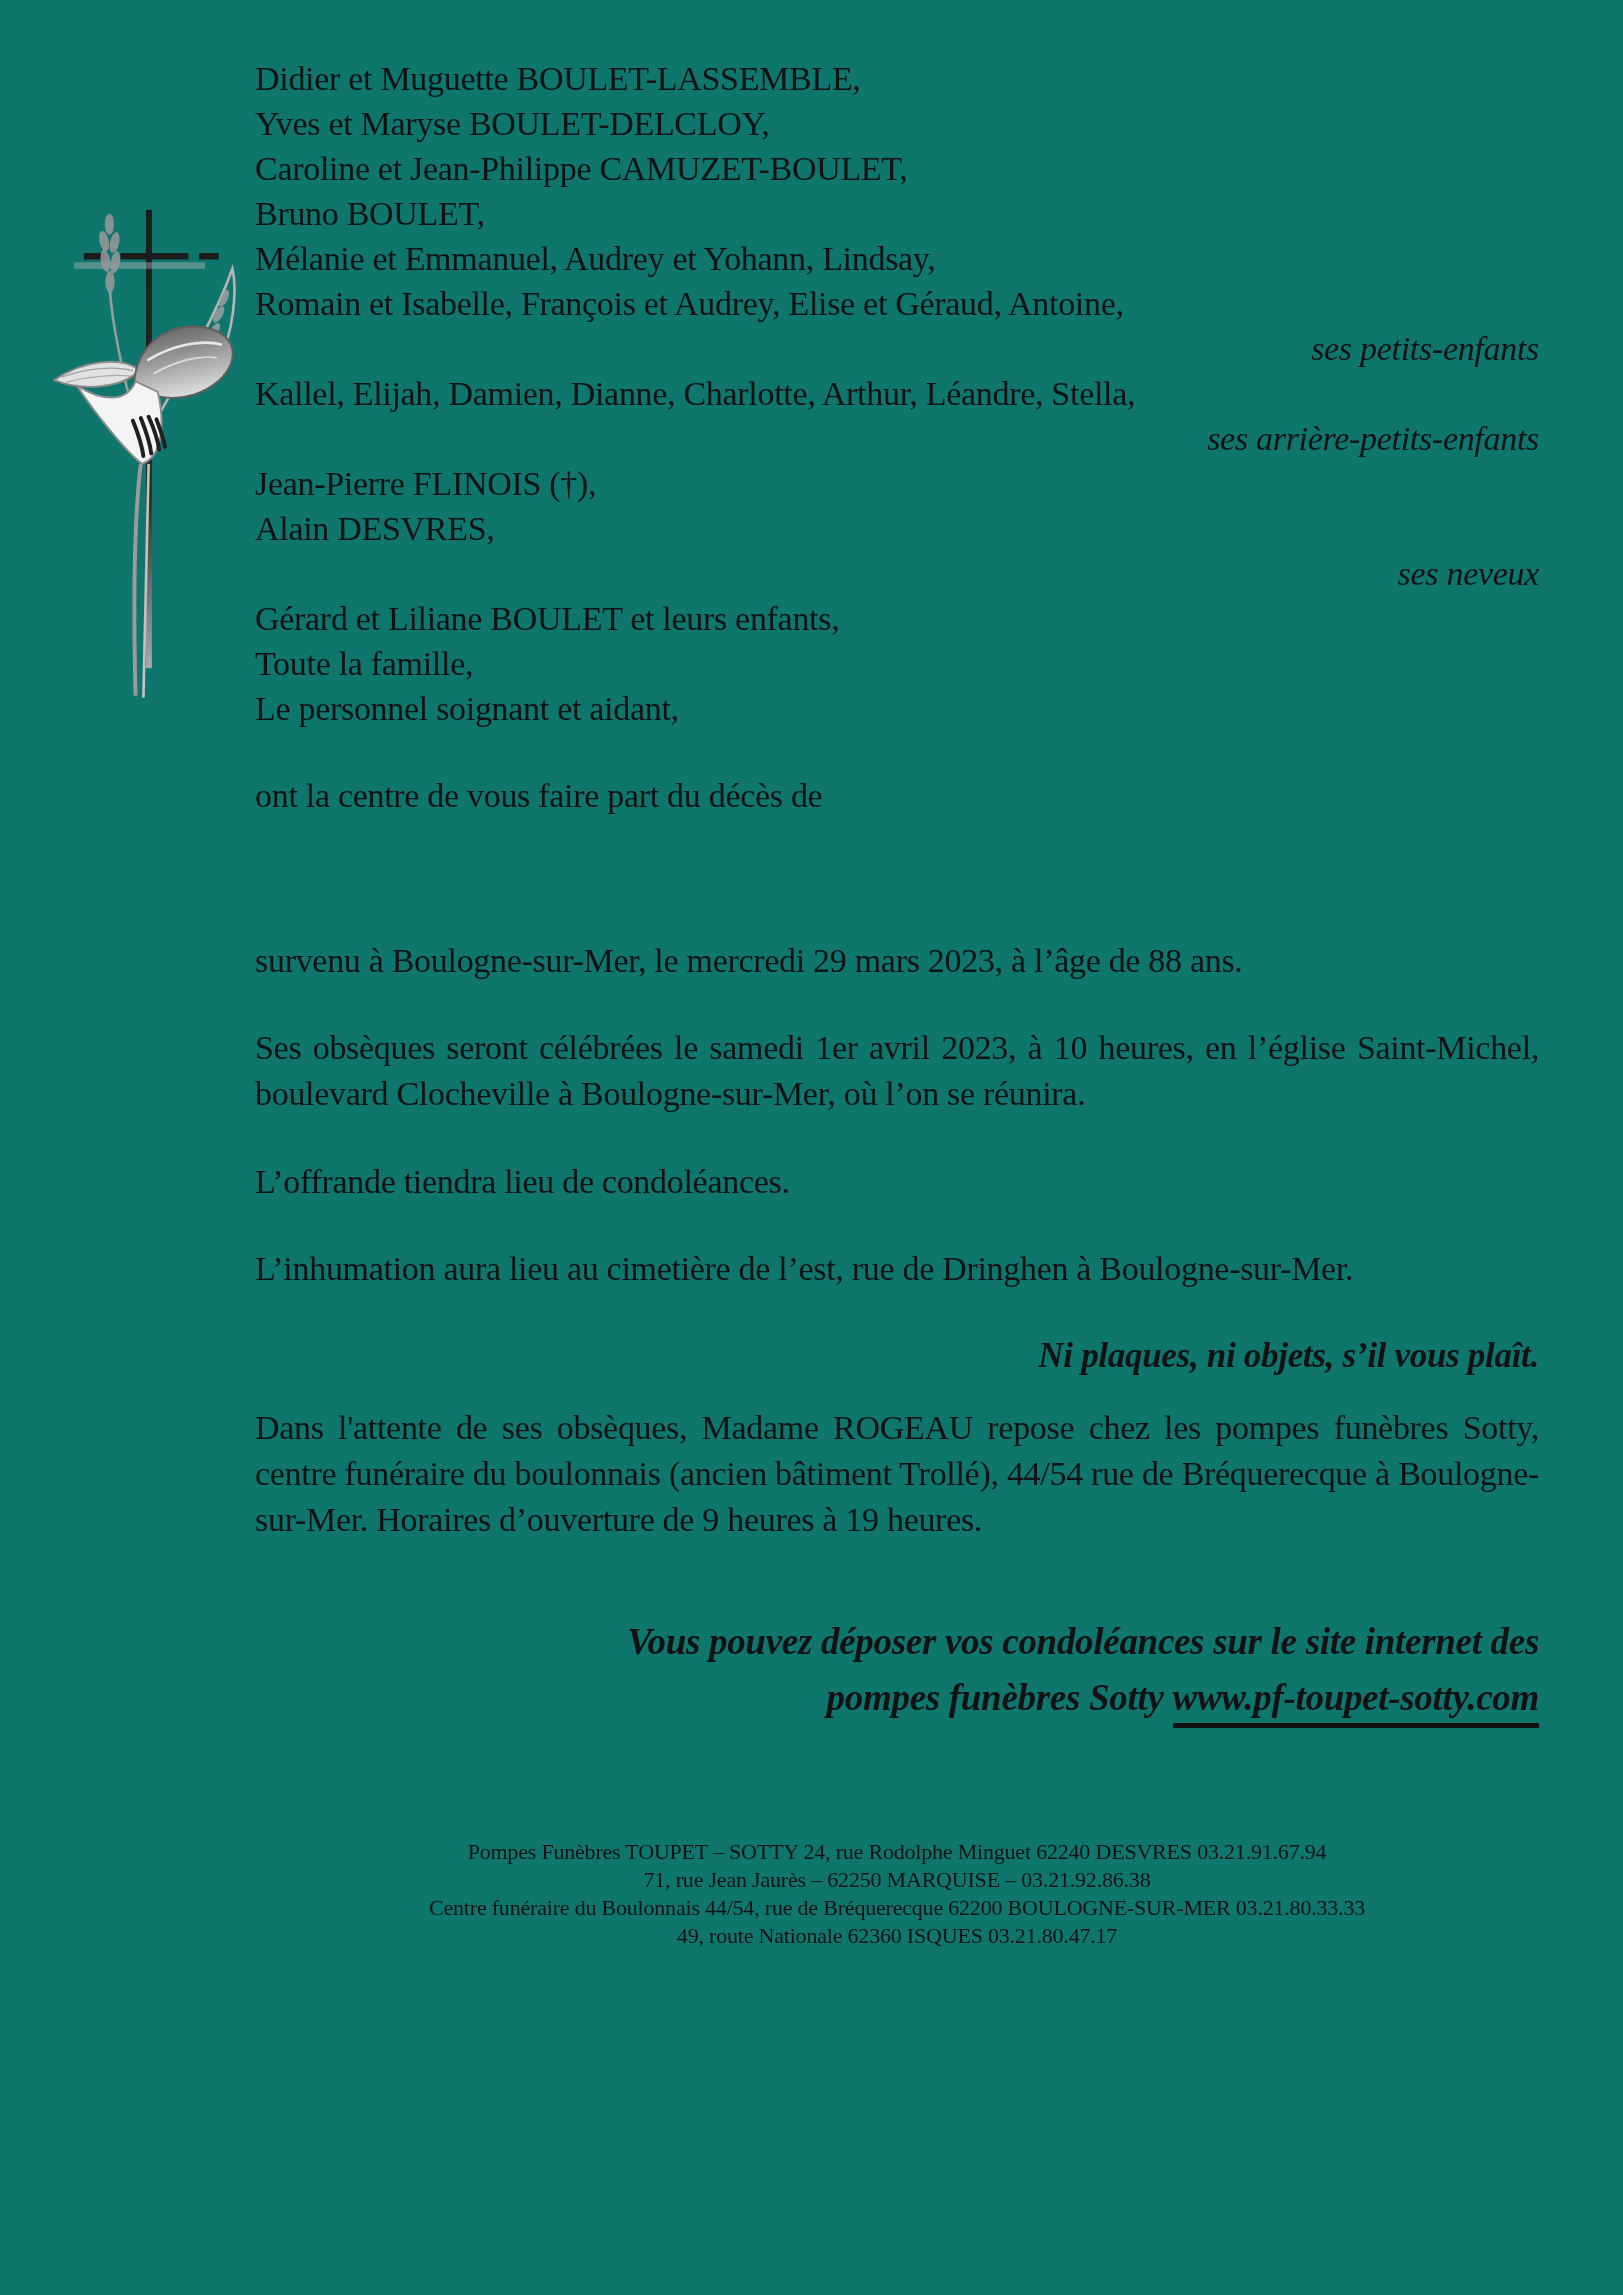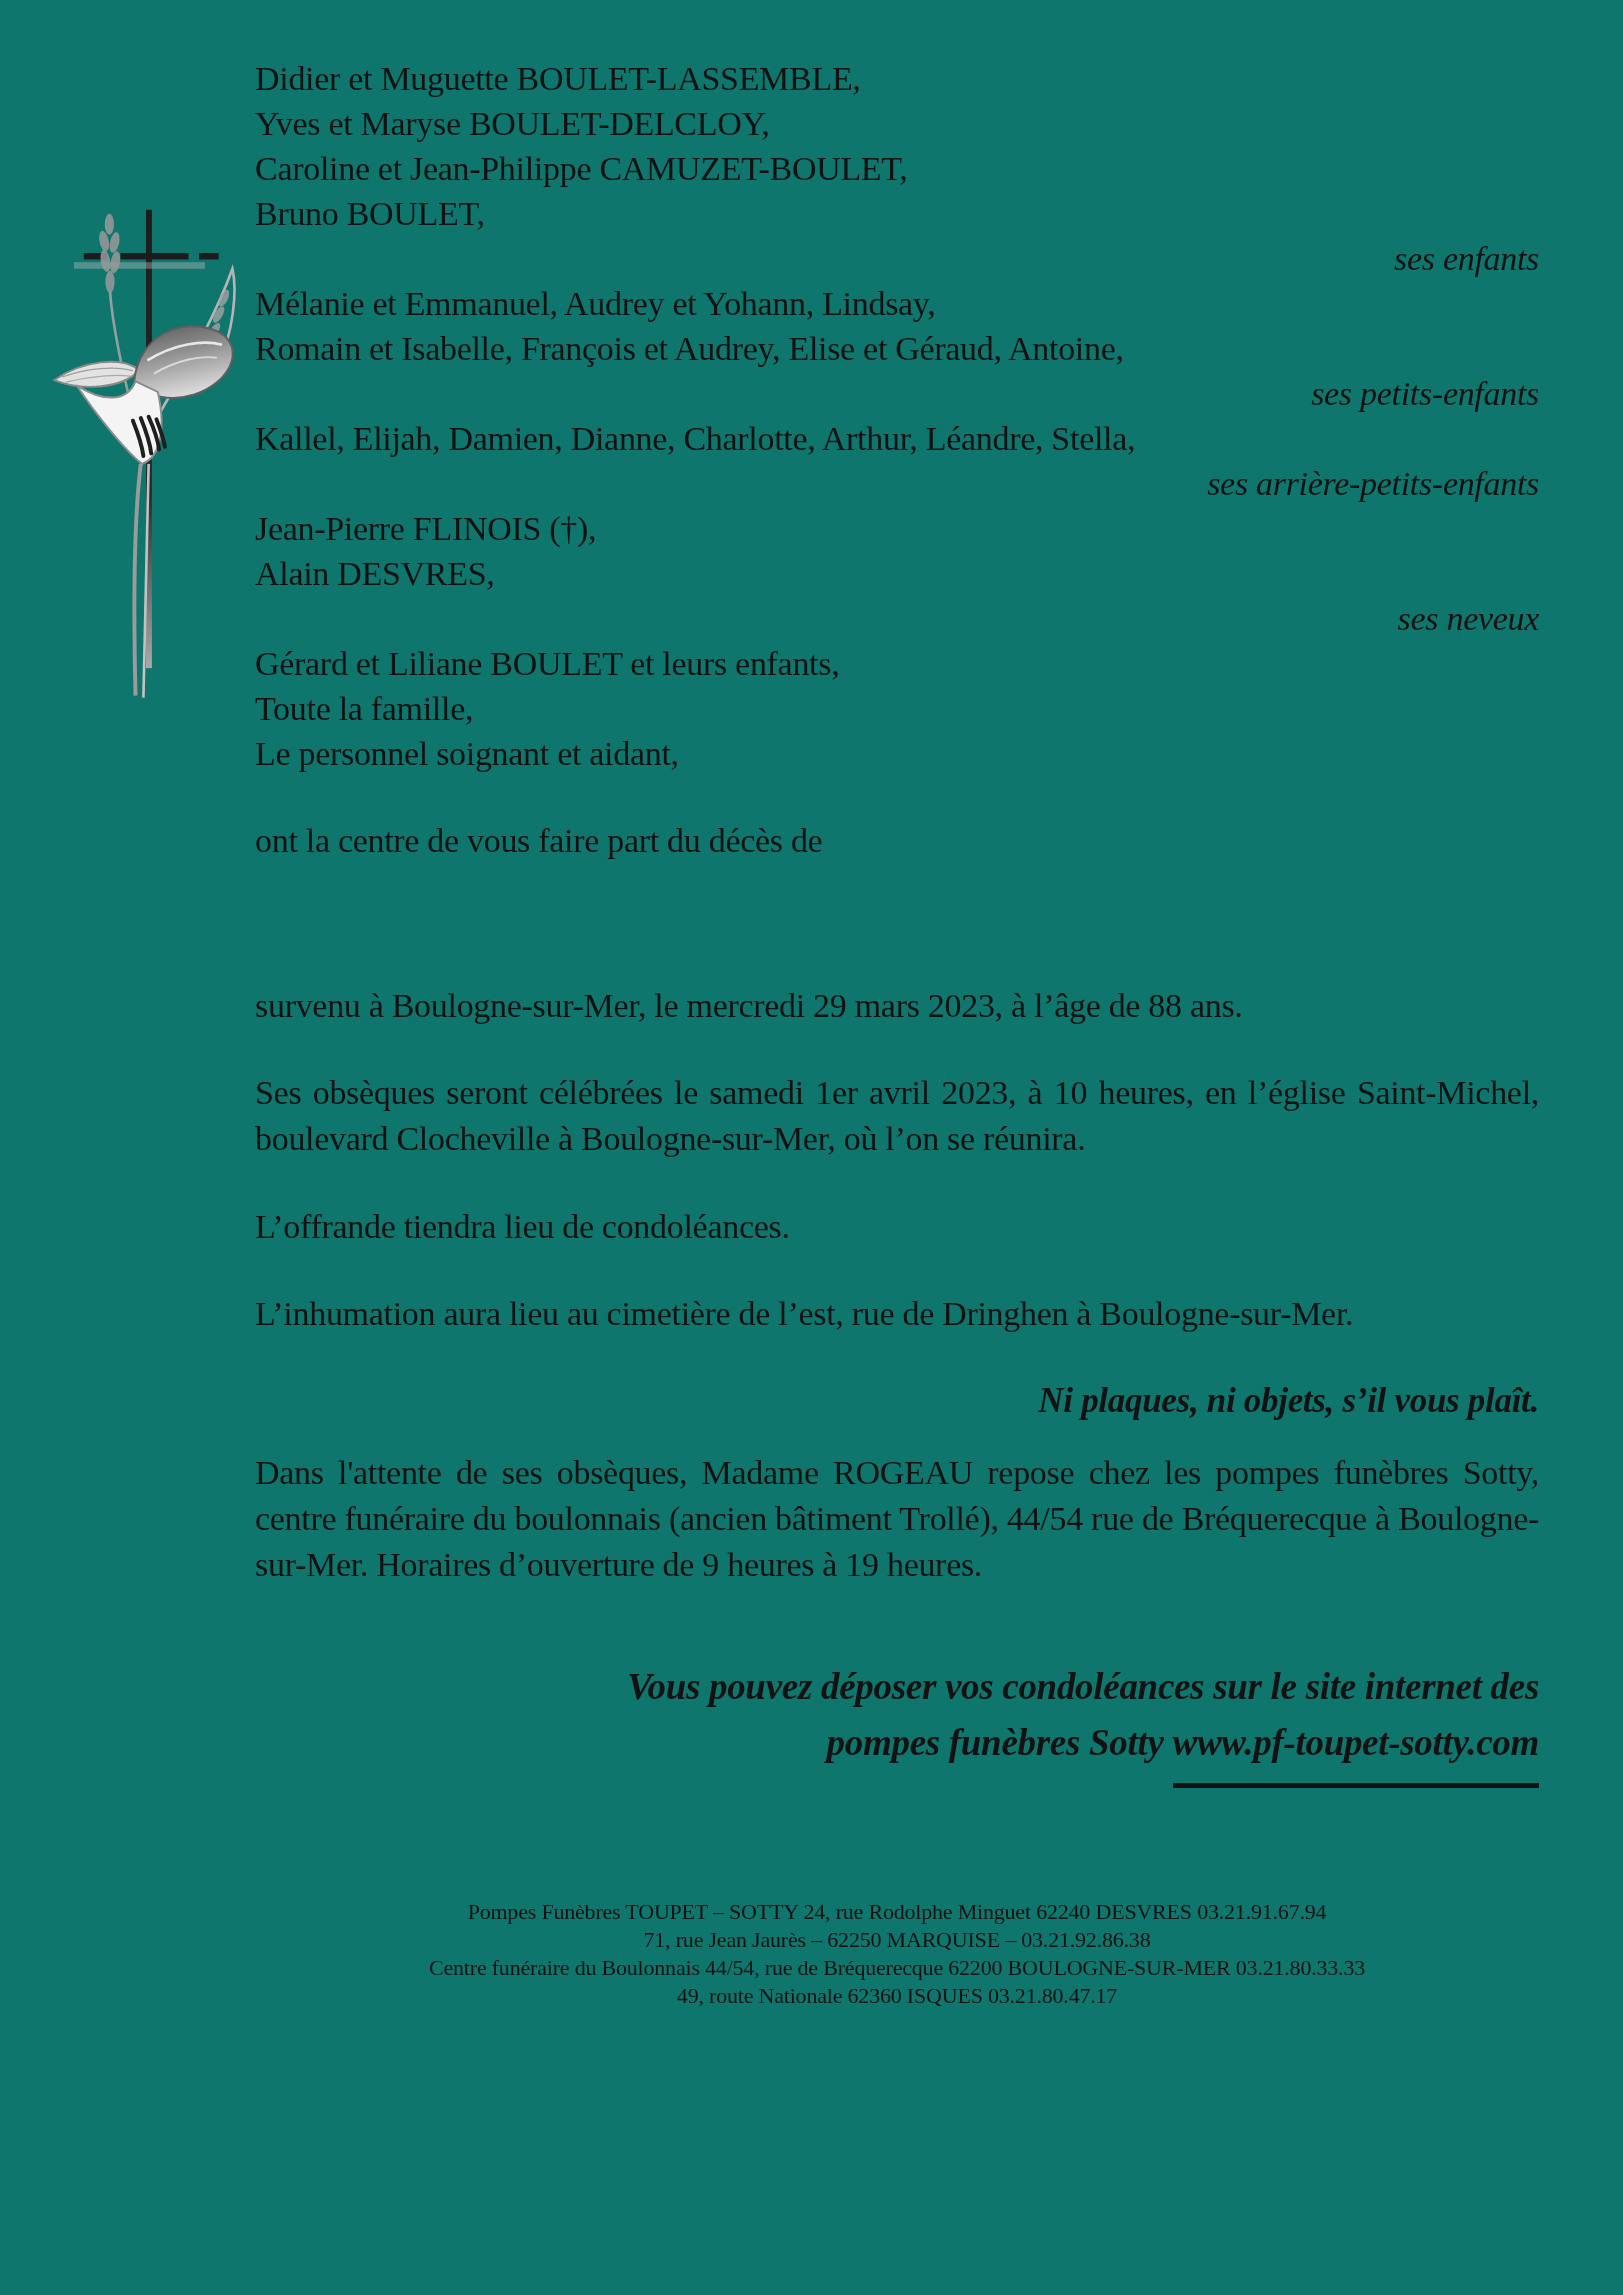--- a/index.html
+++ b/index.html
@@ -64,21 +64,21 @@
     font-size: 37px;
     line-height: 56px;
     font-weight: bold;
     font-style: italic;
     text-align: right;
     letter-spacing: -0.3px;
   }
   .cond .url {
     display: inline-block;
     border-bottom: 5.2px solid #121212;
-    padding-bottom: 19px;
+    padding-bottom: 4px;
     line-height: 1.1;
   }
   .footer-line {
     font-size: 22px;
     line-height: 28px;
     text-align: center;
     letter-spacing: -0.2px;
   }
   .gap-xs { height: 26px; }
   .gap-s  { height: 42px; }
@@ -154,21 +154,20 @@
       <path d="M172,458 C170,560 168,670 164,815" stroke="#c2c2c2" stroke-width="4" fill="none"></path>
     </g>
   </svg>
 
   <div class="col">
 
     <div class="line">Didier et Muguette BOULET-LASSEMBLE,</div>
     <div class="line">Yves et Maryse BOULET-DELCLOY,</div>
     <div class="line">Caroline et Jean-Philippe CAMUZET-BOULET,</div>
     <div class="line">Bruno BOULET,</div>
-    <div class="label">ses enfants</div>
 
     <div class="line">Mélanie et Emmanuel, Audrey et Yohann, Lindsay,</div>
     <div class="line">Romain et Isabelle, François et Audrey, Elise et Géraud, Antoine,</div>
     <div class="label">ses petits-enfants</div>
 
     <div class="line">Kallel, Elijah, Damien, Dianne, Charlotte, Arthur, Léandre, Stella,</div>
     <div class="label">ses arrière-petits-enfants</div>
 
     <div class="line">Jean-Pierre FLINOIS (†),</div>
     <div class="line">Alain DESVRES,</div>

